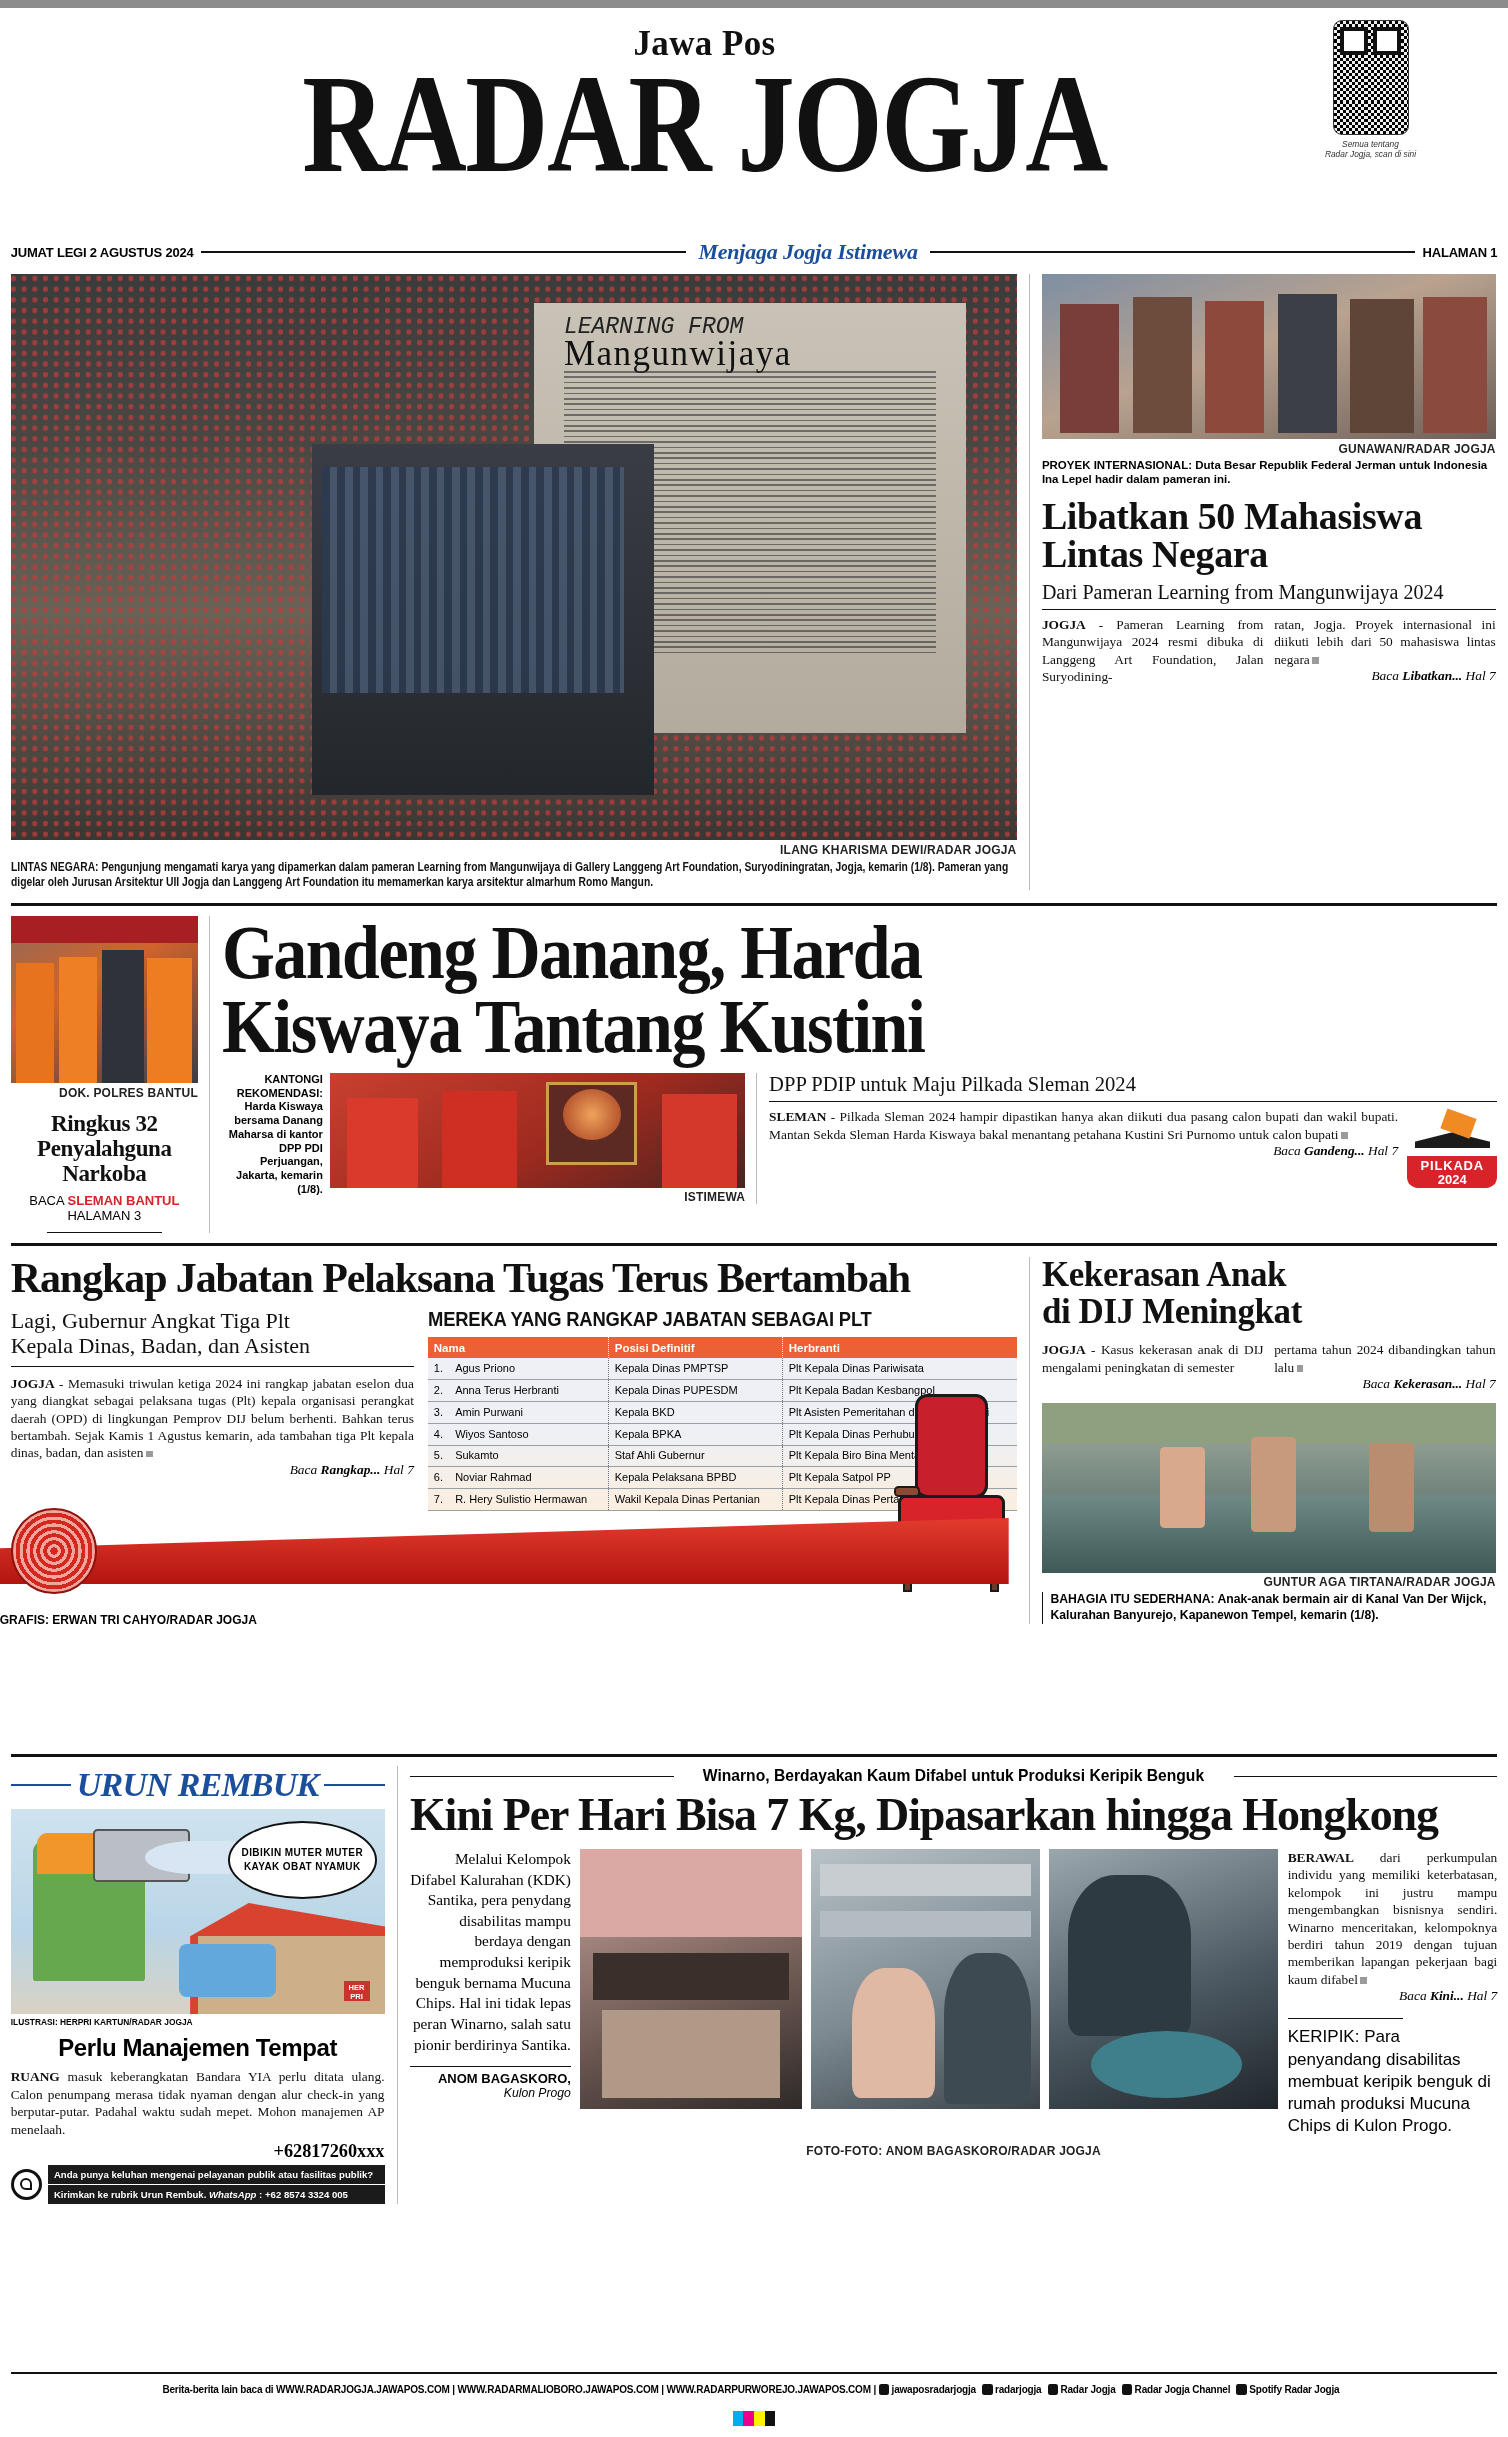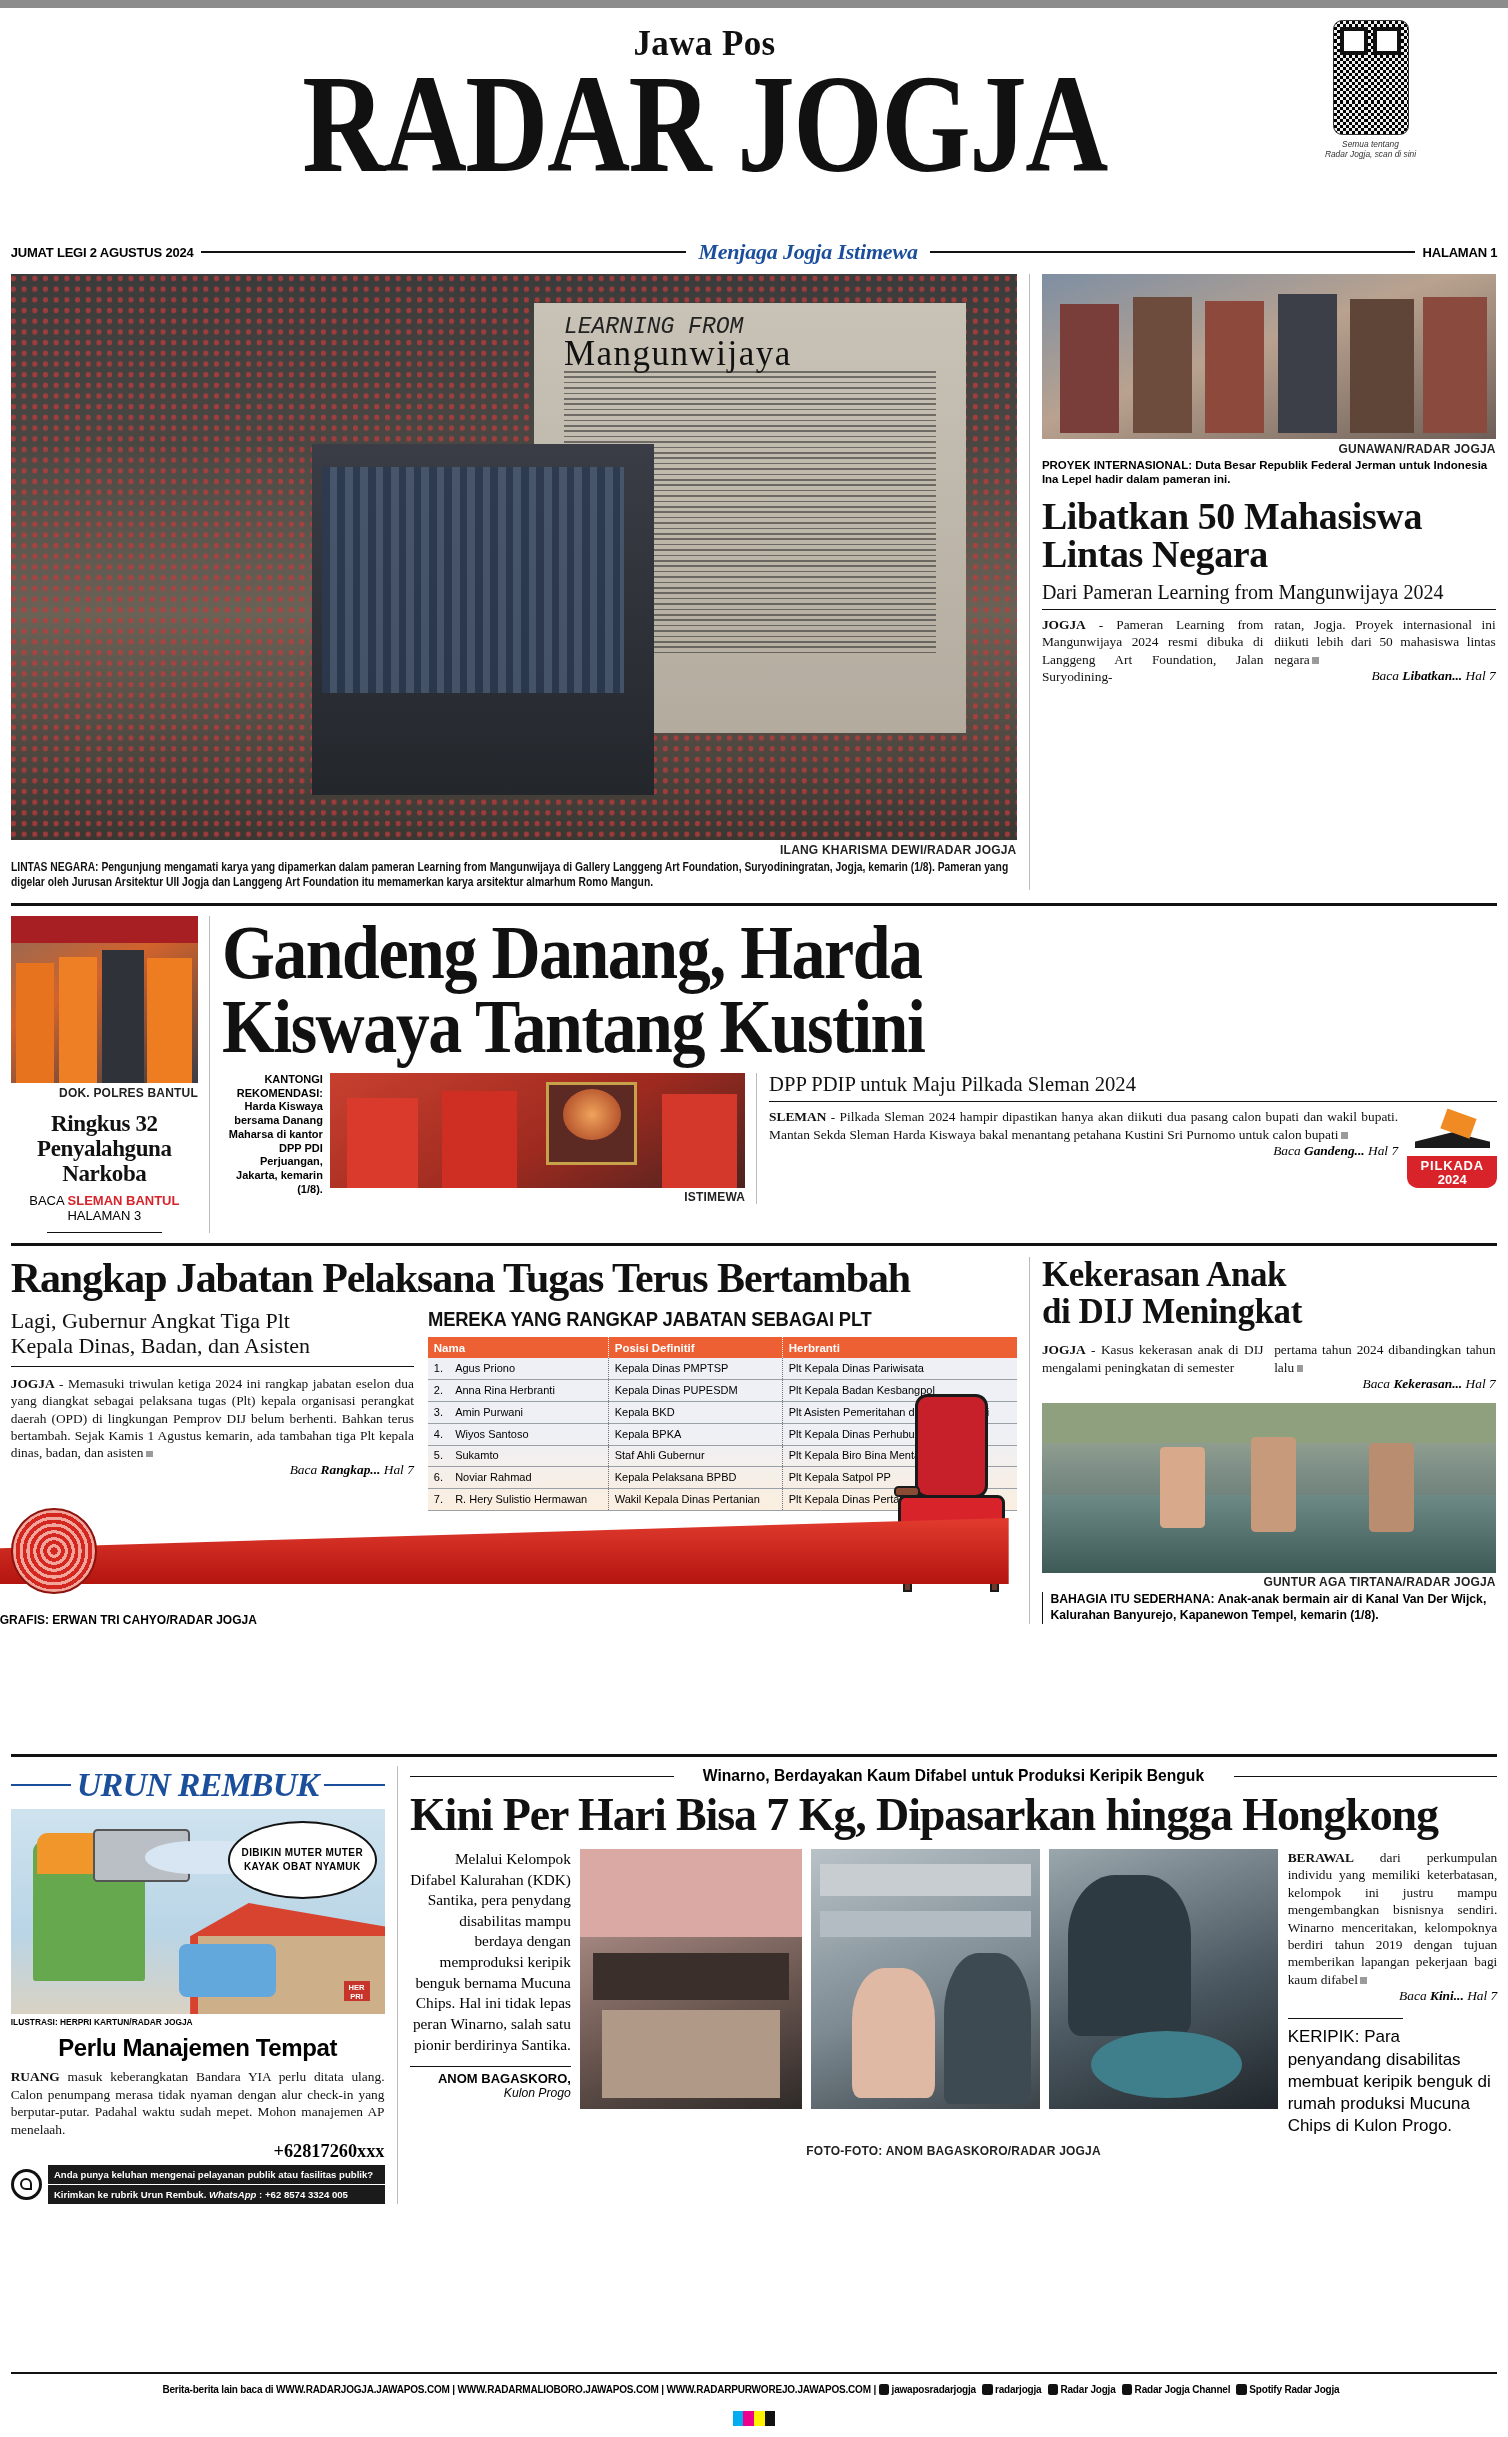--- a/index.html
+++ b/index.html
@@ -305,21 +305,21 @@
                 </thead>
               <tbody id="plt-body">
                   <tr>
                     <td class="num">1.</td>
                     <td>Agus Priono</td>
                     <td>Kepala Dinas PMPTSP</td>
                     <td>Plt Kepala Dinas Pariwisata</td>
                   </tr>
                   <tr>
                     <td class="num">2.</td>
-                    <td>Anna Rina Herbranti</td>
+                    <td>Anna Terus Herbranti</td>
                     <td>Kepala Dinas PUPESDM</td>
                     <td>Plt Kepala Badan Kesbangpol</td>
                   </tr>
                   <tr>
                     <td class="num">3.</td>
                     <td>Amin Purwani</td>
                     <td>Kepala BKD</td>
                     <td>Plt Asisten Pemeritahan dan Administrasi</td>
                   </tr>
                   <tr>

